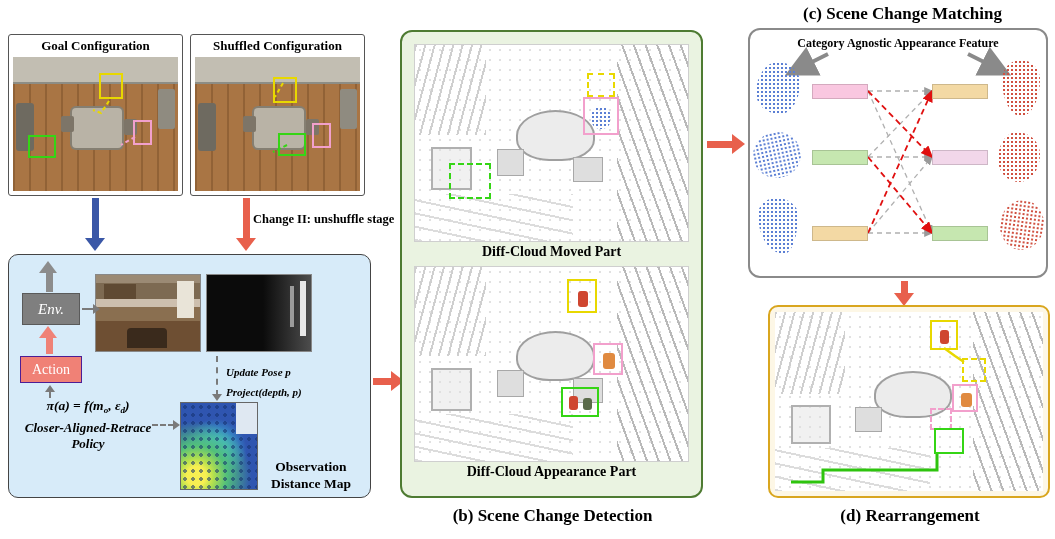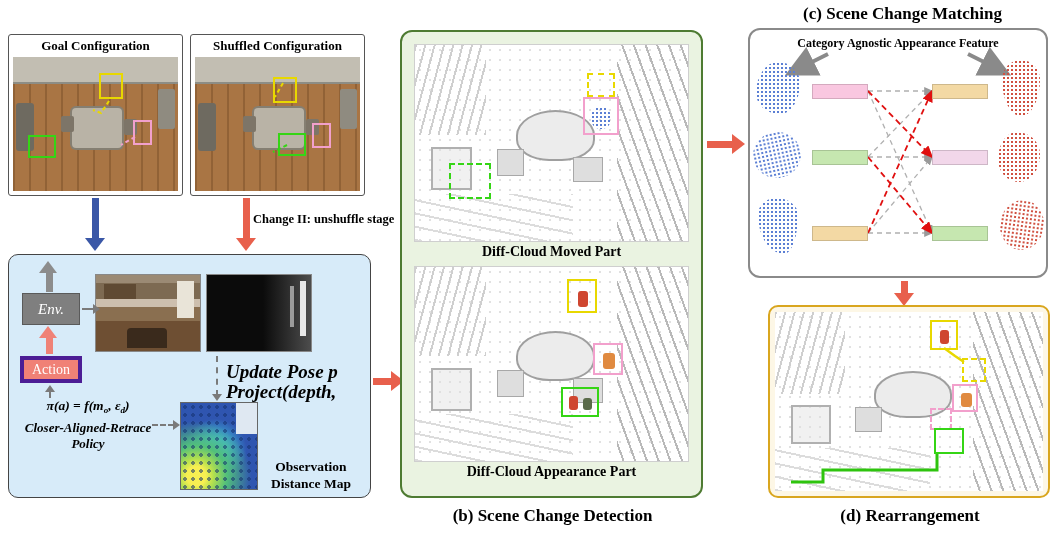--- a/index.html
+++ b/index.html
@@ -55,21 +55,21 @@
 
   
   #panel-a-box { position:absolute; left:8px; top:254px; width:363px; height:244px;
                  background:#d7ebf9; border:1.5px solid #444; border-radius:10px; }
   .small-bold { position:absolute; font-weight:bold; font-size:13px; text-align:center;margin-top:38px; }
   #env-box { position:absolute; left:22px; top:293px; width:58px; height:32px; background:#7f7f7f;
              color:#fff; font-style:italic; font-size:15px; display:flex; align-items:center;
              justify-content:center; border:1px solid #5a5a5a; }
   #action-box { position:absolute; left:20px; top:356px; width:62px; height:27px; background:#f08176;
                 color:#fff; font-size:14px; display:flex; align-items:center; justify-content:center;
-                border:4px solid #4c1d95; }
+                border:1px solid #4c1d95; }
   .formula { position:absolute; font-weight:bold; font-style:italic; font-size:13.5px; text-align:center; }
   .sub { font-size:9px; vertical-align:-3px; }
 
   #rgb-img { position:absolute; left:95px; top:274px; width:106px; height:78px; overflow:hidden;
              background:linear-gradient(180deg,#9b8a74 0 10%,#7d6a52 10% 32%,#cdbfae 32% 42%,#8a6f50 42% 60%,#6e4f33 60% 100%);
              border:1px solid #888; }
   .rgb-window { position:absolute; right:6%; top:8%; width:16%; height:48%; background:#e9e4d8; }
   .rgb-cab { position:absolute; left:8%; top:12%; width:30%; height:20%; background:#5f4a33; }
   .rgb-table { position:absolute; left:30%; bottom:4%; width:38%; height:26%;
                background:#3a2a1c; border-radius:4px 4px 0 0; }
@@ -222,21 +222,21 @@
   <div class="formula" style="left:10px; top:398px; width:156px;">
     <span>π(a) = f(m</span><span class="sub">o</span><span>, ε</span><span class="sub">d</span><span>)</span>
   </div>
 
   <div class="dash-h" style="left:152px; top:424px; width:22px;"></div>
   <div class="tri-r" style="left:173px; top:420px;"></div>
 
   <div class="dash-v" style="left:216px; top:356px; height:40px;"></div>
   <div class="tri-d" style="left:212px; top:394px;"></div>
 
-  <div class="formula" style="left:226px; top:362px; width:120px; text-align:left; line-height:20px; font-size:19px;">
+  <div class="formula" style="left:226px; top:362px; width:120px; text-align:left; line-height:20px; font-size:11px;">
     <div>Update Pose  p</div>
     <div>Project(depth, p)</div>
   </div>
 
   <div id="map-img">
     <div class="map-dots"></div>
     <div class="map-white"></div>
   </div>
   <div class="small-bold" style="left:258px; top:420px; width:106px; font-size:13.5px; line-height:17px;">
     <div>Observation</div>

